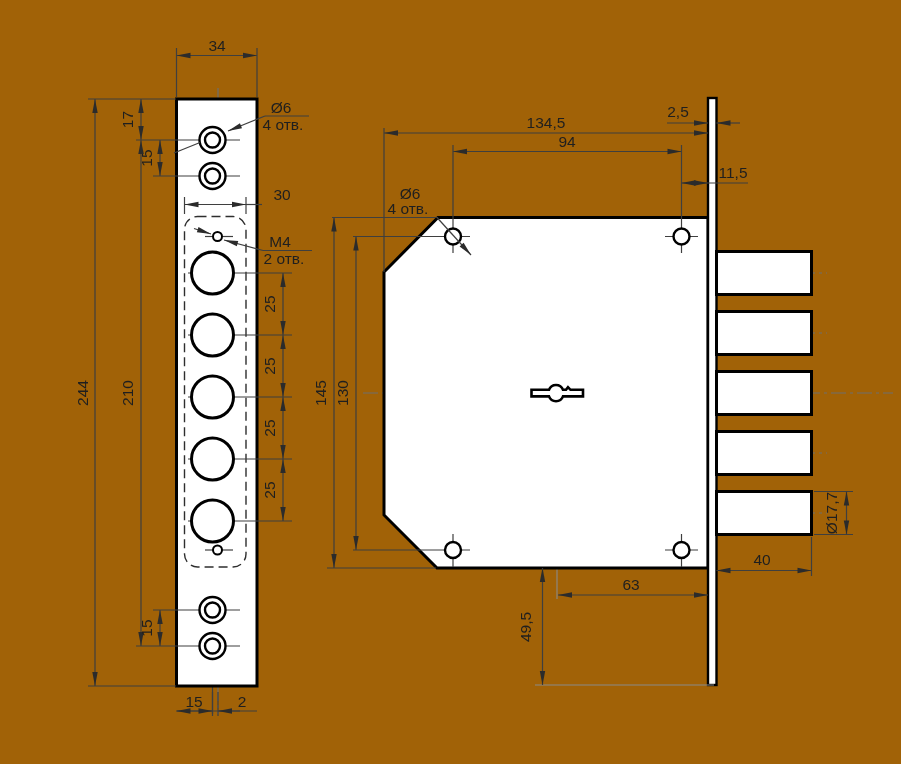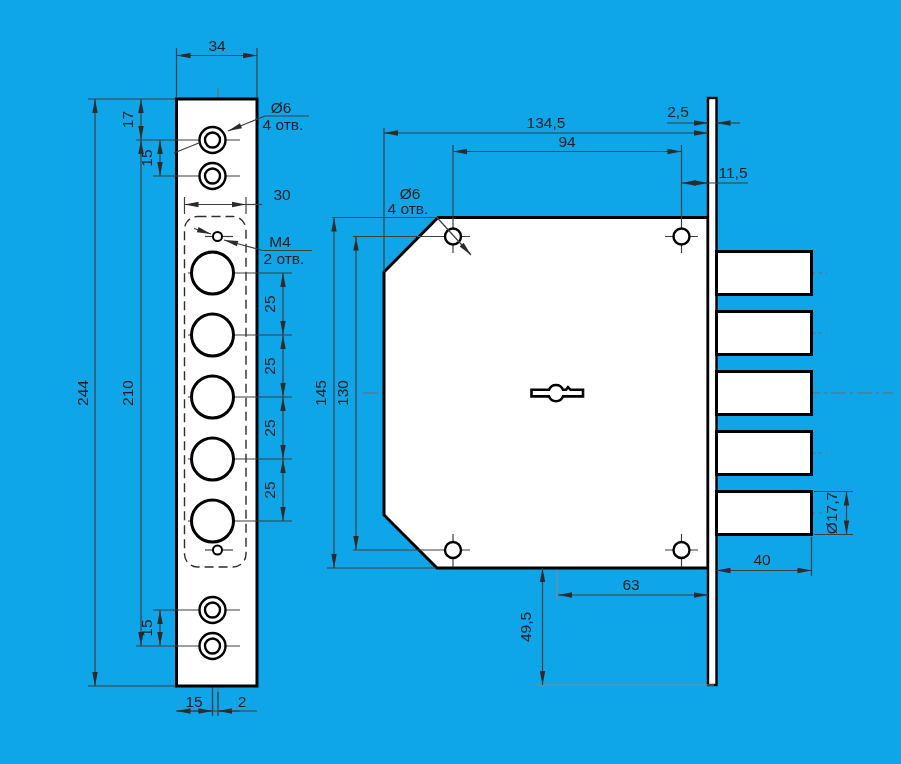--- a/index.html
+++ b/index.html
@@ -1,16 +1,16 @@
 <!DOCTYPE html>
 <html><head>
 <meta charset="utf-8">
 <style>
   html,body{margin:0;padding:0;background:#ffffff;}
-  #canvas{position:relative;width:901px;height:764px;background:#0ea5e9;overflow:hidden;}
+  #canvas{position:relative;width:901px;height:764px;background:#a16207;overflow:hidden;}
   svg{display:block;}
   text{font-family:"Liberation Sans", sans-serif;font-size:15.5px;fill:#1f1f1f;}
   .ol{stroke:#000;stroke-width:3;fill:#fff;stroke-linejoin:miter;}
   .ol2{stroke:#000;stroke-width:2.6;fill:#fff;}
   .ol25{stroke:#000;stroke-width:2.4;fill:#fff;}
   .olthin{stroke:#000;stroke-width:2;fill:#fff;}
   .thin{stroke:#3f3f3f;stroke-width:1.2;fill:none;}
   .axis{stroke:#8a8a8a;stroke-width:1.1;fill:none;}
   .cl{stroke:#6e6e6e;stroke-width:1.2;fill:none;stroke-dasharray:15 4 3 4;}
   .dash{stroke:#2e2e2e;stroke-width:1.4;fill:none;stroke-dasharray:9 5;}

